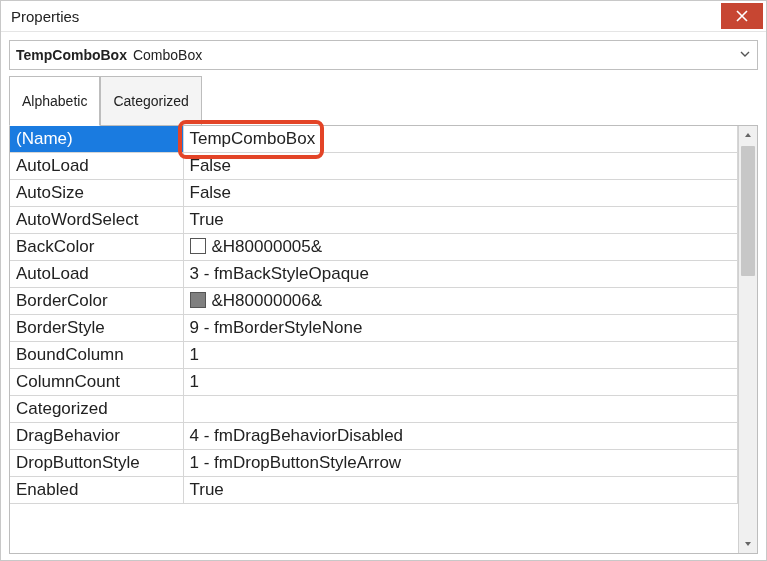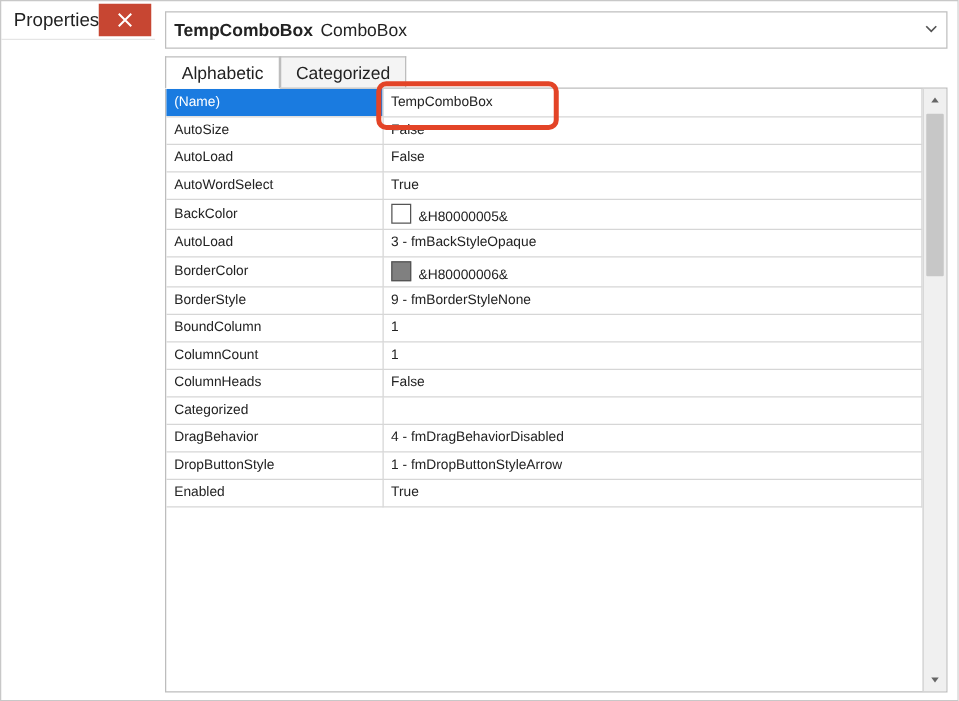--- a/index.html
+++ b/index.html
@@ -1,32 +1,32 @@
 <!DOCTYPE html>
 <html><head>
 <meta charset="utf-8">
 <style>
 html,body{margin:0;padding:0;font-family:"Segoe UI",Tahoma,Arial,sans-serif;font-size:14px;color:#222;background:#fff}
-.win{width:767px;height:561px;box-sizing:border-box;border:1px solid #c8c8c8;display:flex;flex-direction:row;background:#fff}
+.win{width:767px;height:561px;box-sizing:border-box;border:1px solid #c8c8c8;display:flex;flex-direction:column;background:#fff}
 .titlebar{height:30px;display:flex;align-items:center;padding:0 0 0 10px;border-bottom:1px solid #e5e5e5}
 .titlebar .title{flex:1;font-size:15px}
 .close-btn{width:42px;height:26px;background:#c74632;color:#fff;display:flex;align-items:center;justify-content:center;font-size:15px;margin-right:3px}
 .close-btn svg{width:12px;height:12px}
 .content{padding:8px 8px 6px 8px;flex:1;display:flex;flex-direction:column;min-height:0}
 .obj-select{height:28px;border:1px solid #bfbfbf;display:flex;align-items:center;padding:0 6px;background:#fff}
 .obj-select .name{font-weight:700;margin-right:6px}
 .obj-select .chev{margin-left:auto;color:#555}
 .tabs{display:flex;margin-top:5px}
-.tab{padding:4px 12px;border:1px solid #bdbdbd;border-bottom:none;background:#f4f4f4;margin-right:0;position:relative;top:1px}
+.tab{padding:16px 12px;border:1px solid #bdbdbd;border-bottom:none;background:#f4f4f4;margin-right:0;position:relative;top:1px}
 .tab.first{z-index:2}
 .tab.active{background:#fff;border-bottom:1px solid #fff}
 .grid-wrap{flex:1;border:1px solid #bdbdbd;min-height:0;display:flex;background:#fff}
 .grid{flex:1;overflow:hidden}
 table{border-collapse:collapse;width:100%;table-layout:fixed}
-td{border-bottom:1px solid #d6d6d6;border-right:1px solid #d6d6d6;padding:3px 6px;font-size:11px;height:22px;box-sizing:border-box;white-space:nowrap;overflow:hidden}
+td{border-bottom:1px solid #d6d6d6;border-right:1px solid #d6d6d6;padding:3px 6px;font-size:17px;height:22px;box-sizing:border-box;white-space:nowrap;overflow:hidden}
 col.name-col{width:173px}
 tr.sel td.prop-name{background:#1a7be0;color:#fff}
 .swatch{display:inline-block;width:14px;height:14px;border:1px solid #555;vertical-align:-2px;margin-right:6px}
 .highlight{position:absolute;border:4px solid #e34427;border-radius:8px;pointer-events:none}
 .scrollbar{width:18px;background:#f0f0f0;border-left:1px solid #d0d0d0;position:relative}
 .scroll-arrow{height:18px;display:flex;align-items:center;justify-content:center;color:#666;font-size:10px}
 .scroll-thumb{position:absolute;left:2px;right:2px;top:20px;height:130px;background:#c7c7c7;border-radius:1px}
 .grid-pos{position:relative}
 </style>
 </head>
@@ -64,25 +64,25 @@
           <colgroup>
               <col class="name-col">
               <col>
             </colgroup>
           <tbody id="grid-body">
               <tr class="sel">
                 <td class="prop-name">(Name)</td>
                 <td class="prop-value"><span>TempComboBox</span></td>
               </tr>
               <tr>
-                <td class="prop-name">AutoSize</td>
+                <td class="prop-name">AutoLoad</td>
                 <td class="prop-value"><span>False</span></td>
               </tr>
               <tr>
-                <td class="prop-name">AutoLoad</td>
+                <td class="prop-name">AutoSize</td>
                 <td class="prop-value"><span>False</span></td>
               </tr>
               <tr>
                 <td class="prop-name">AutoWordSelect</td>
                 <td class="prop-value"><span>True</span></td>
               </tr>
               <tr>
                 <td class="prop-name">BackColor</td>
                 <td class="prop-value"><span class="swatch" style="background: rgb(255, 255, 255);"></span><span>&amp;H80000005&amp;</span></td>
               </tr>
@@ -98,24 +98,20 @@
                 <td class="prop-name">BorderStyle</td>
                 <td class="prop-value"><span>9 - fmBorderStyleNone</span></td>
               </tr>
               <tr>
                 <td class="prop-name">BoundColumn</td>
                 <td class="prop-value"><span>1</span></td>
               </tr>
               <tr>
                 <td class="prop-name">ColumnCount</td>
                 <td class="prop-value"><span>1</span></td>
-              </tr>
-              <tr>
-                <td class="prop-name">ColumnHeads</td>
-                <td class="prop-value"><span>False</span></td>
               </tr>
               <tr>
                 <td class="prop-name">Categorized</td>
                 <td class="prop-value"><span></span></td>
               </tr>
               <tr>
                 <td class="prop-name">DragBehavior</td>
                 <td class="prop-value"><span>4 - fmDragBehaviorDisabled</span></td>
               </tr>
               <tr>

